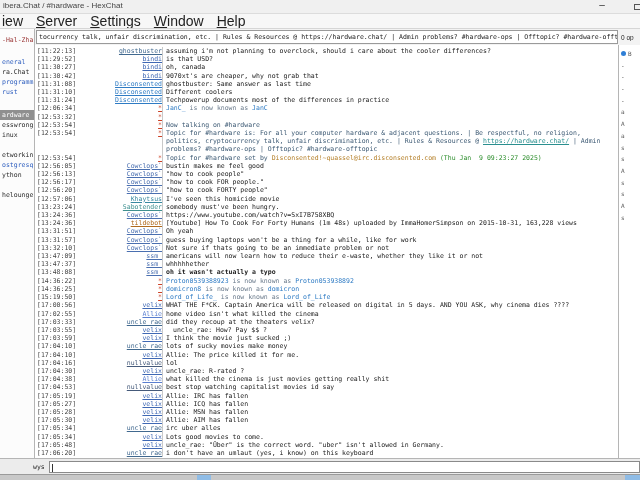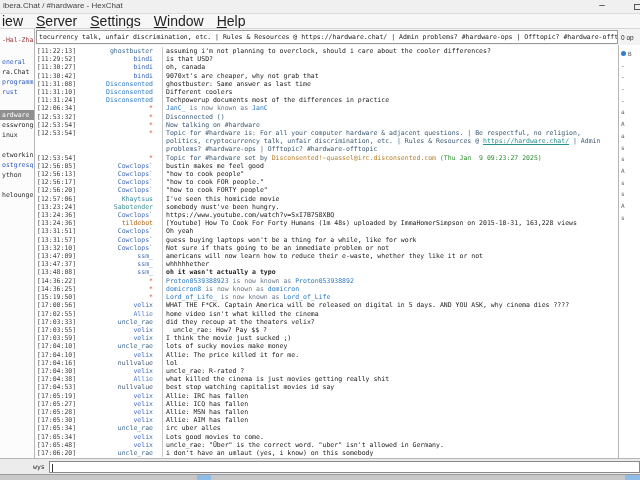--- a/index.html
+++ b/index.html
@@ -32,22 +32,22 @@
   .topicbox { flex:1 1 auto; height:14px; margin:1px 0 1px 1px; background:#fff; border:1px solid #9a9a9a;
               font-family:"DejaVu Sans Mono", monospace; font-size:6.5px; color:#1b1b1b; line-height:12px;
               padding:0 2px; white-space:nowrap; overflow:hidden; }
   .ulheader { width:22px; flex:0 0 22px; font-size:6.5px; color:#222; padding-left:3px; white-space:nowrap; overflow:hidden; }
 
   .contentrow { flex:1 1 auto; display:flex; overflow:hidden; }
   .chat { flex:1 1 auto; background:#fff; padding-top:2px; overflow:hidden;
           font-family:"DejaVu Sans Mono", monospace; font-size:6.5px; }
   .chatline { display:flex; line-height:8.2px; }
   .ctime { width:44px; flex:0 0 44px; padding-left:2px; white-space:nowrap; overflow:hidden; }
-  .cnick { width:84px; flex:0 0 84px; text-align:right; padding-right:9px; border-right:1px solid #c9c9c9;
-           white-space:nowrap; overflow:hidden; }
+  .cnick { width:84px; flex:0 0 84px; text-align:right; padding-right:0; border-right:1px solid #c9c9c9;
+           white-space:nowrap; overflow:hidden;text-decoration:underline; }
   .cmsg { flex:1 1 auto; padding-left:3px; white-space:pre-wrap; word-wrap:break-word; overflow:hidden; }
   .seg-link { text-decoration:underline; }
 
   .userlist { width:22px; flex:0 0 22px; background:#fff; border-left:1px solid #b5b5b5; padding-top:3px;
               font-family:"DejaVu Sans Mono", monospace; font-size:6px; color:#555; overflow:hidden; }
   .ulitem { height:11.7px; line-height:11.7px; padding-left:2px; white-space:nowrap; overflow:hidden;
             display:flex; align-items:center; gap:2px; }
   .uldot { width:5px; height:5px; border-radius:50%; background:#2f7fd6; flex:0 0 5px; }
 
   
@@ -143,21 +143,20 @@
               <span class="cmsg"><span style="color: rgb(27, 27, 27);">Techpowerup documents most of the differences in practice</span></span>
             </div>
             <div class="chatline">
               <span class="ctime" style="color: rgb(69, 69, 69);">[12:06:34]</span>
               <span class="cnick" style="color: rgb(204, 65, 37);">*</span>
               <span class="cmsg"><span style="color: rgb(46, 123, 196);">JanC_</span><span style="color: rgb(107, 123, 140);"> is now known as </span><span style="color: rgb(46, 123, 196);">JanC</span></span>
             </div>
             <div class="chatline">
               <span class="ctime" style="color: rgb(69, 69, 69);">[12:53:32]</span>
               <span class="cnick" style="color: rgb(204, 65, 37);">*</span>
-              <span class="cmsg"><span style="color: rgb(61, 90, 116);">Disconnected ()</span></span>
             </div>
             <div class="chatline">
               <span class="ctime" style="color: rgb(69, 69, 69);">[12:53:54]</span>
               <span class="cnick" style="color: rgb(204, 65, 37);">*</span>
               <span class="cmsg"><span style="color: rgb(61, 90, 116);">Now talking on #hardware</span></span>
             </div>
             <div class="chatline">
               <span class="ctime" style="color: rgb(69, 69, 69);">[12:53:54]</span>
               <span class="cnick" style="color: rgb(204, 65, 37);">*</span>
               <span class="cmsg"><span style="color: rgb(61, 90, 116);">Topic for #hardware is: For all your computer hardware &amp; adjacent questions. | Be respectful, no religion, politics, cryptocurrency talk, unfair discrimination, etc. | Rules &amp; Resources @ </span><span class="seg-link" style="color: rgb(42, 143, 143);">https://hardware.chat/</span><span style="color: rgb(61, 90, 116);"> | Admin problems? #hardware-ops | Offtopic? #hardware-offtopic</span></span>
@@ -338,21 +337,21 @@
               <span class="cmsg"><span style="color: rgb(27, 27, 27);">Lots good movies to come.</span></span>
             </div>
             <div class="chatline">
               <span class="ctime" style="color: rgb(69, 69, 69);">[17:05:48]</span>
               <span class="cnick" style="color: rgb(63, 104, 180);">velix</span>
               <span class="cmsg"><span style="color: rgb(27, 27, 27);">uncle_rae: "Über" is the correct word. "uber" isn't allowed in Germany.</span></span>
             </div>
             <div class="chatline">
               <span class="ctime" style="color: rgb(69, 69, 69);">[17:06:20]</span>
               <span class="cnick" style="color: rgb(65, 105, 143);">uncle_rae</span>
-              <span class="cmsg"><span style="color: rgb(27, 27, 27);">i don't have an umlaut (yes, i know) on this somebody</span></span>
+              <span class="cmsg"><span style="color: rgb(27, 27, 27);">i don't have an umlaut (yes, i know) on this keyboard</span></span>
             </div>
           </div>
         <div class="userlist" id="userlist">
             <div class="ulitem">
               <span class="uldot"></span>
               <span>B</span>
             </div>
             <div class="ulitem">
               <span>-</span>
             </div>

